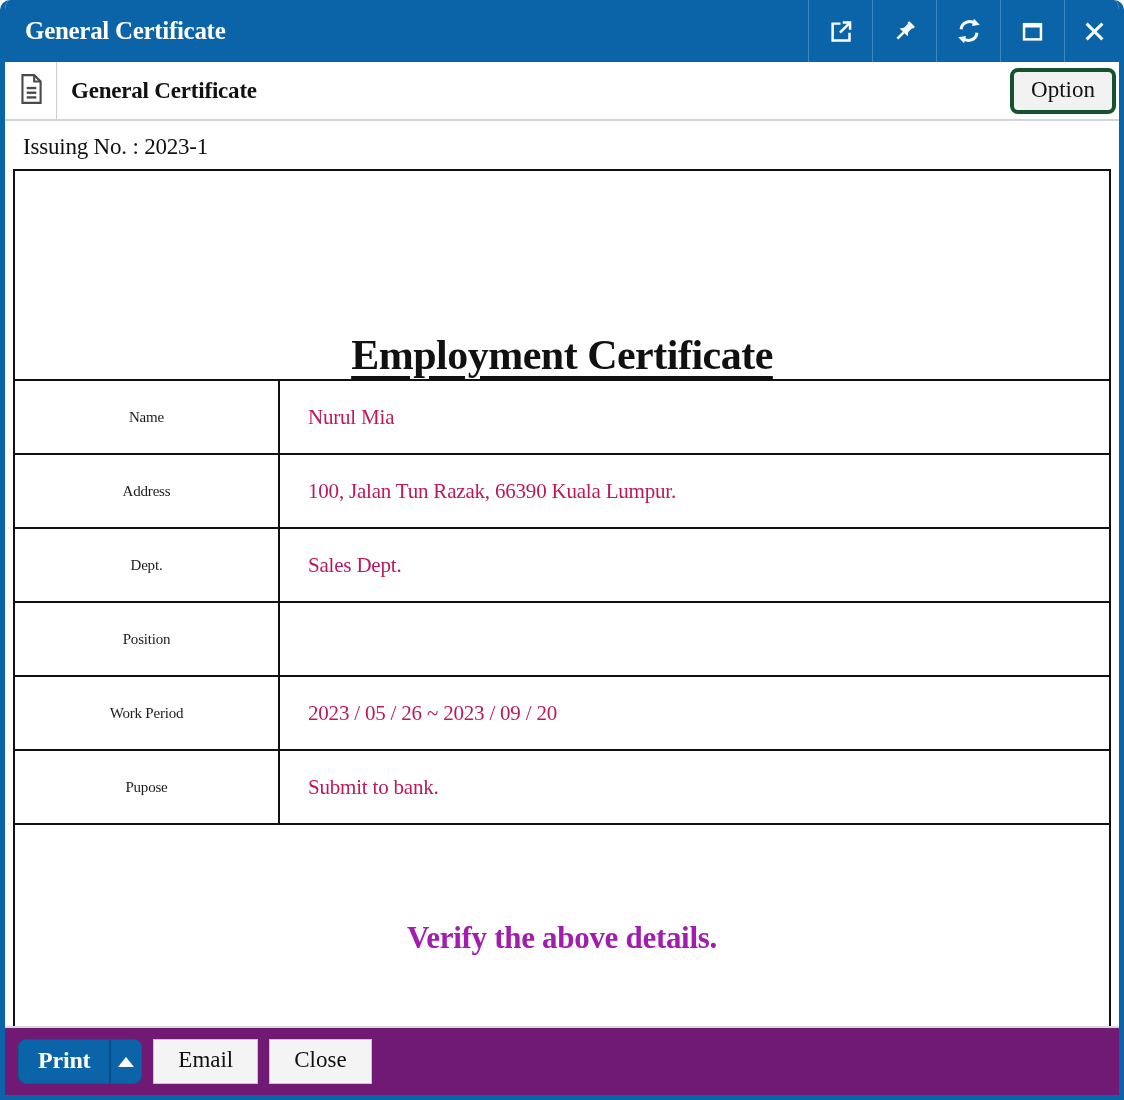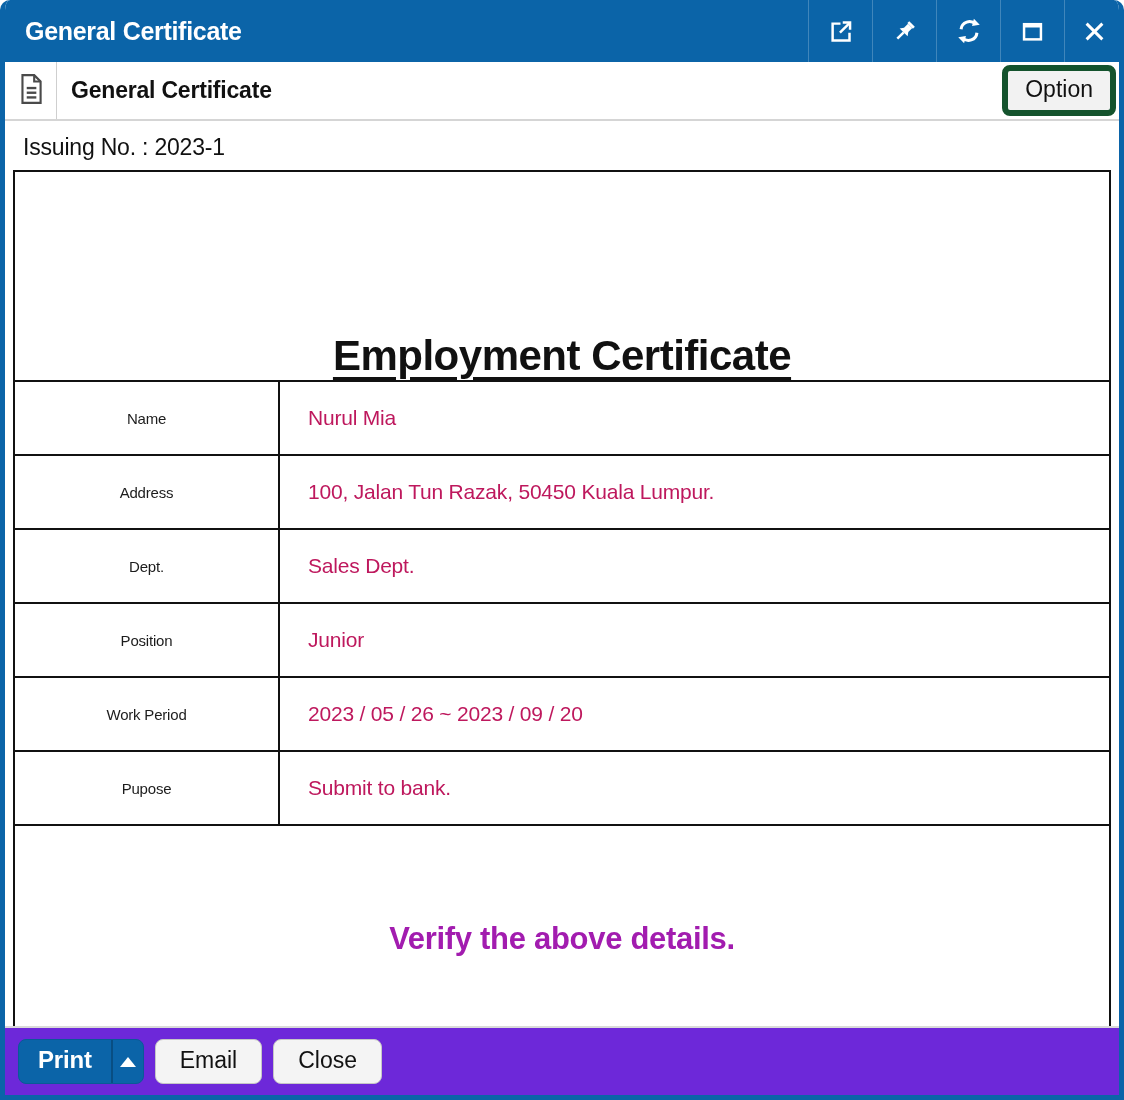--- a/index.html
+++ b/index.html
@@ -11,20 +11,21 @@
   }
   .window {
     width: 1124px; height: 1100px;
     display: flex; flex-direction: column;
     border-left: 5px solid #0b64a8;
     border-right: 5px solid #0b64a8;
     border-bottom: 5px solid #0b64a8;
     border-radius: 10px 10px 0 0;
     overflow: hidden;
     background: #fff;
+    font-family: Liberation Serif, serif;
   }
   
   .titlebar {
     height: 62px; flex: 0 0 62px;
     margin: 0 -5px;            
     background: #0b64a8;
     border-radius: 10px 10px 0 0;
     display: flex; align-items: center;
     padding-left: 25px;
     color: #fff;
@@ -53,21 +54,21 @@
     display: flex; align-items: center; justify-content: center;
     border-right: 1px solid #cfcfcf;
   }
   .toolbar-title {
     font-size: 23px; font-weight: 600; letter-spacing: -0.2px;
     margin-left: 14px; color: #111;
   }
   .option-button {
     margin-left: auto; margin-right: 3px;
     background: #f2f2f2;
-    border: 6px solid #14532d;
+    border: 4px solid #14532d;
     border-radius: 8px;
     font-size: 23px; color: #111;
     padding: 5px 17px 7px 17px;
     font-family: inherit;
     cursor: pointer;
   }
   
   .content {
     flex: 1 1 auto;
     background: #fff;
@@ -115,21 +116,21 @@
     height: 280px;
     padding-top: 95px;
     text-align: center;
   }
   .cert-footer-note {
     font-size: 31px; font-weight: 700; letter-spacing: -0.3px; color: #a21caf;
   }
   
   .footerbar {
     height: 69px; flex: 0 0 69px;
-    background: #6d28d9;
+    background: #701a75;
     border-top: 2px solid #d9d9d9;
     display: flex; align-items: center;
     padding: 0 13px;
     gap: 11px;
   }
   .print-split {
     display: flex; align-items: stretch;
     height: 45px;
     background: #0b64a8;
     border: 1px solid #0a5a97;
@@ -150,21 +151,21 @@
   .caret-up {
     width: 0; height: 0;
     border-left: 8px solid transparent;
     border-right: 8px solid transparent;
     border-bottom: 10px solid #ffffff;
   }
   .ghost-button {
     height: 45px;
     background: #f4f4f4;
     border: 1px solid #c6c6c6;
-    border-radius: 8px;
+    border-radius: 0;
     font-size: 23px; color: #111;
     padding: 0 24px 3px 24px;
     font-family: inherit;
     cursor: pointer;
   }
 </style>
 </head>
 <body>
 
 <div class="window">
@@ -250,29 +251,28 @@
       <div class="cert-title-cell">
         <span class="cert-title">Employment Certificate</span>
       </div>
 
       <div class="cert-row">
         <div class="cert-label">Name</div>
         <div class="cert-value">Nurul Mia</div>
       </div>
       <div class="cert-row">
         <div class="cert-label">Address</div>
-        <div class="cert-value">100, Jalan Tun Razak, 50450 Kuala Lumpur.</div>
+        <div class="cert-value">100, Jalan Tun Razak, 66390 Kuala Lumpur.</div>
       </div>
       <div class="cert-row">
         <div class="cert-label">Dept.</div>
         <div class="cert-value">Sales Dept.</div>
       </div>
       <div class="cert-row">
         <div class="cert-label">Position</div>
-        <div class="cert-value">Junior</div>
       </div>
       <div class="cert-row">
         <div class="cert-label">Work Period</div>
         <div class="cert-value">2023 / 05 / 26 ~ 2023 / 09 / 20</div>
       </div>
       <div class="cert-row">
         <div class="cert-label">Pupose</div>
         <div class="cert-value">Submit to bank.</div>
       </div>
 

